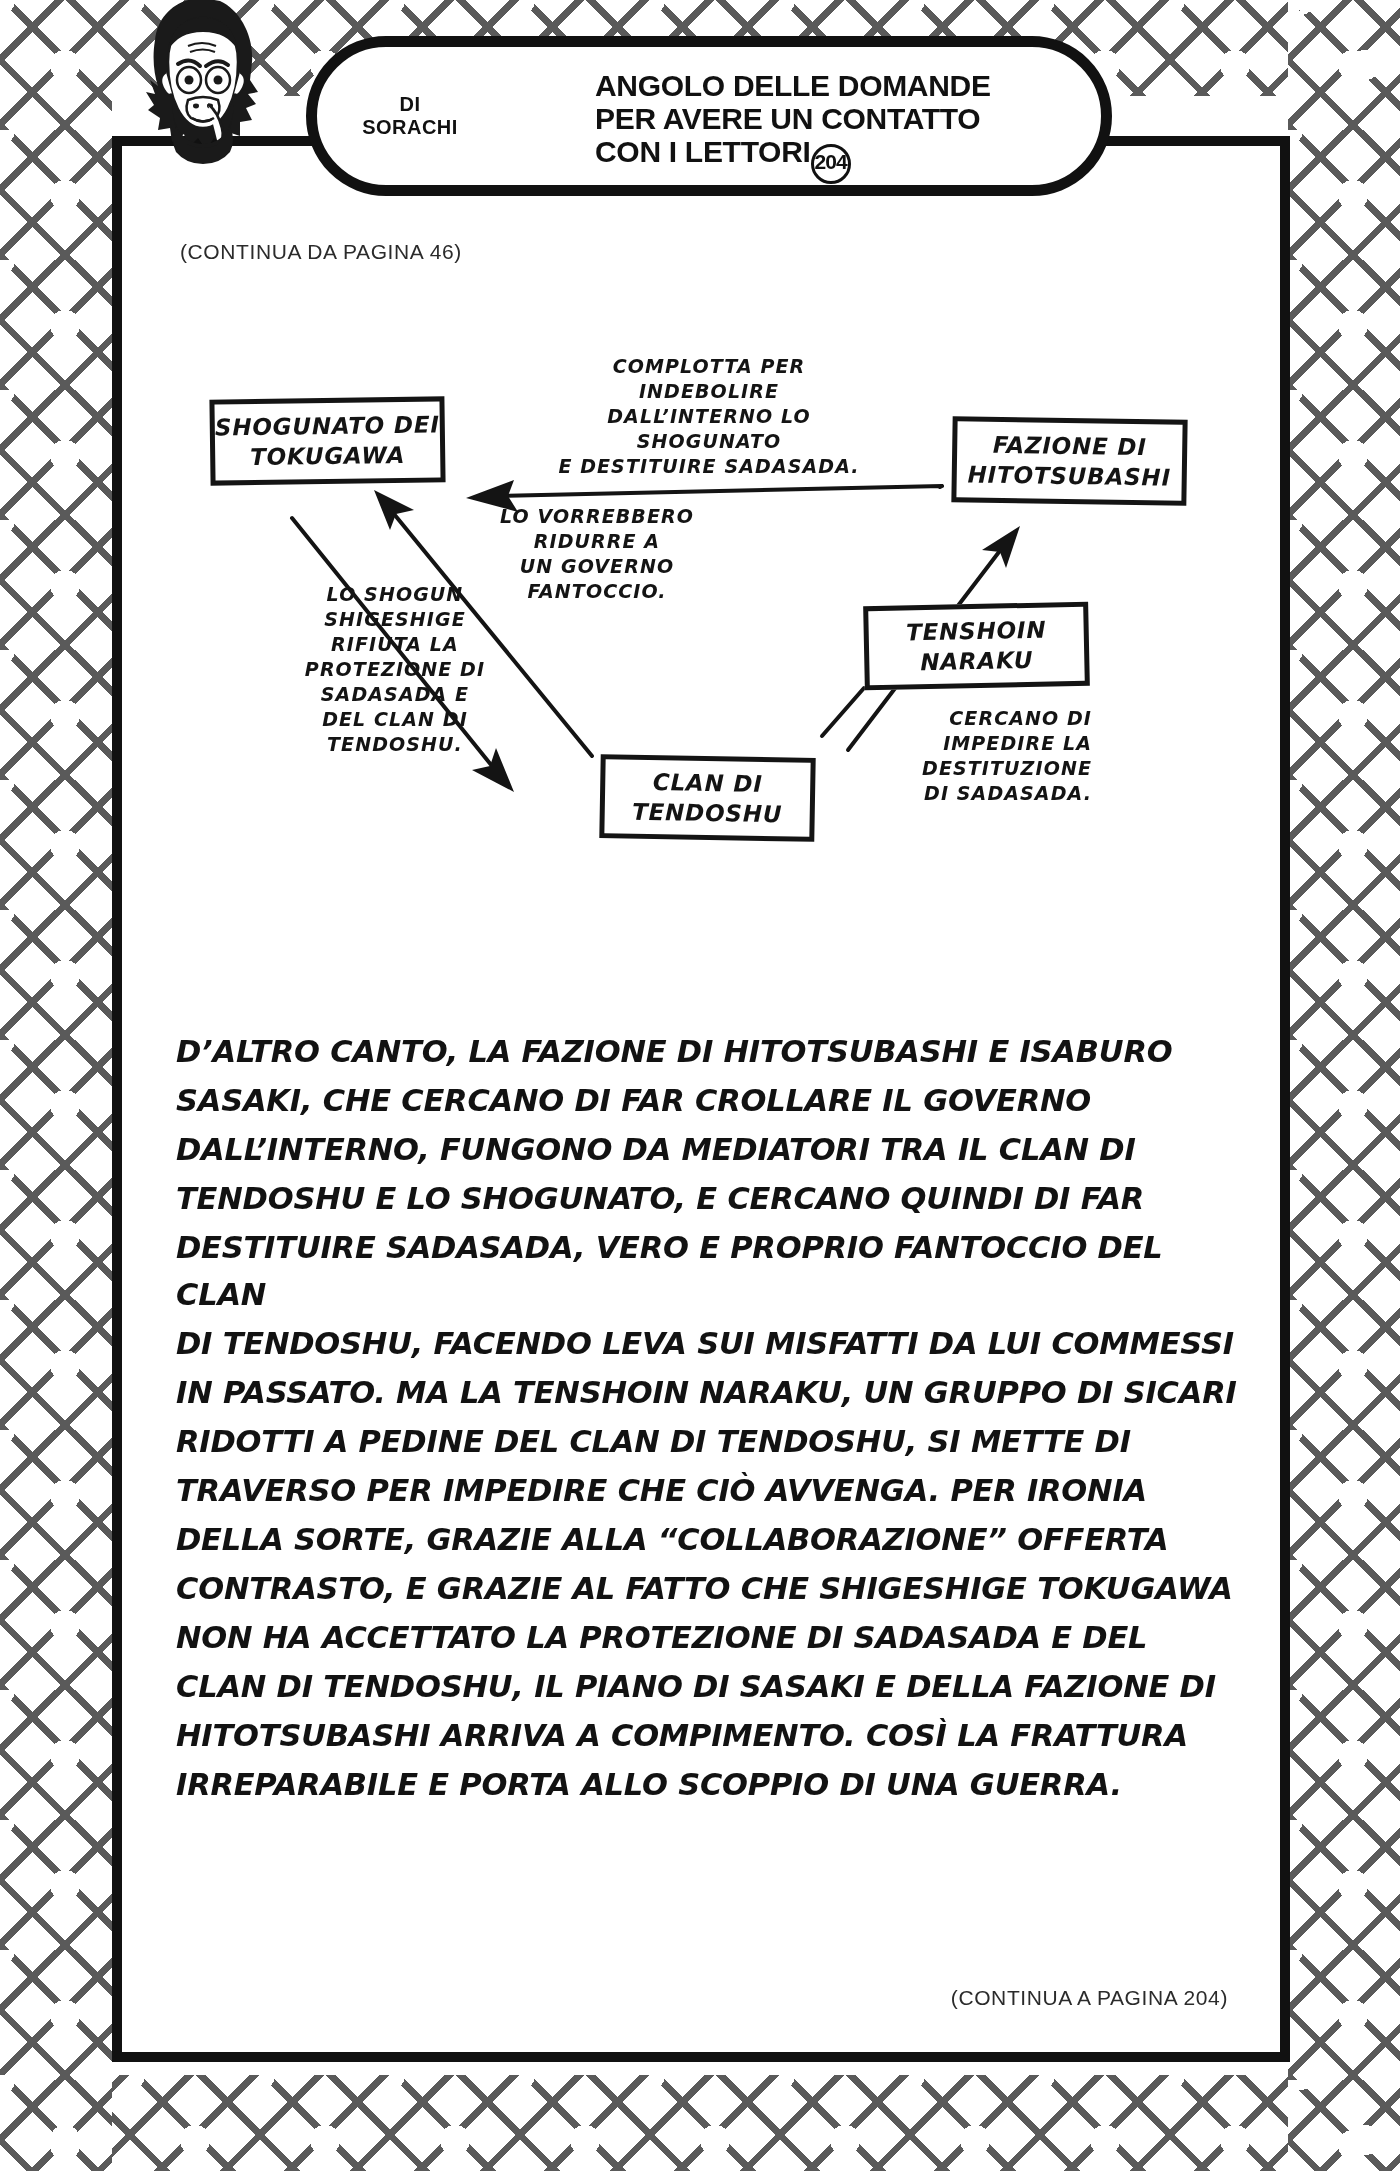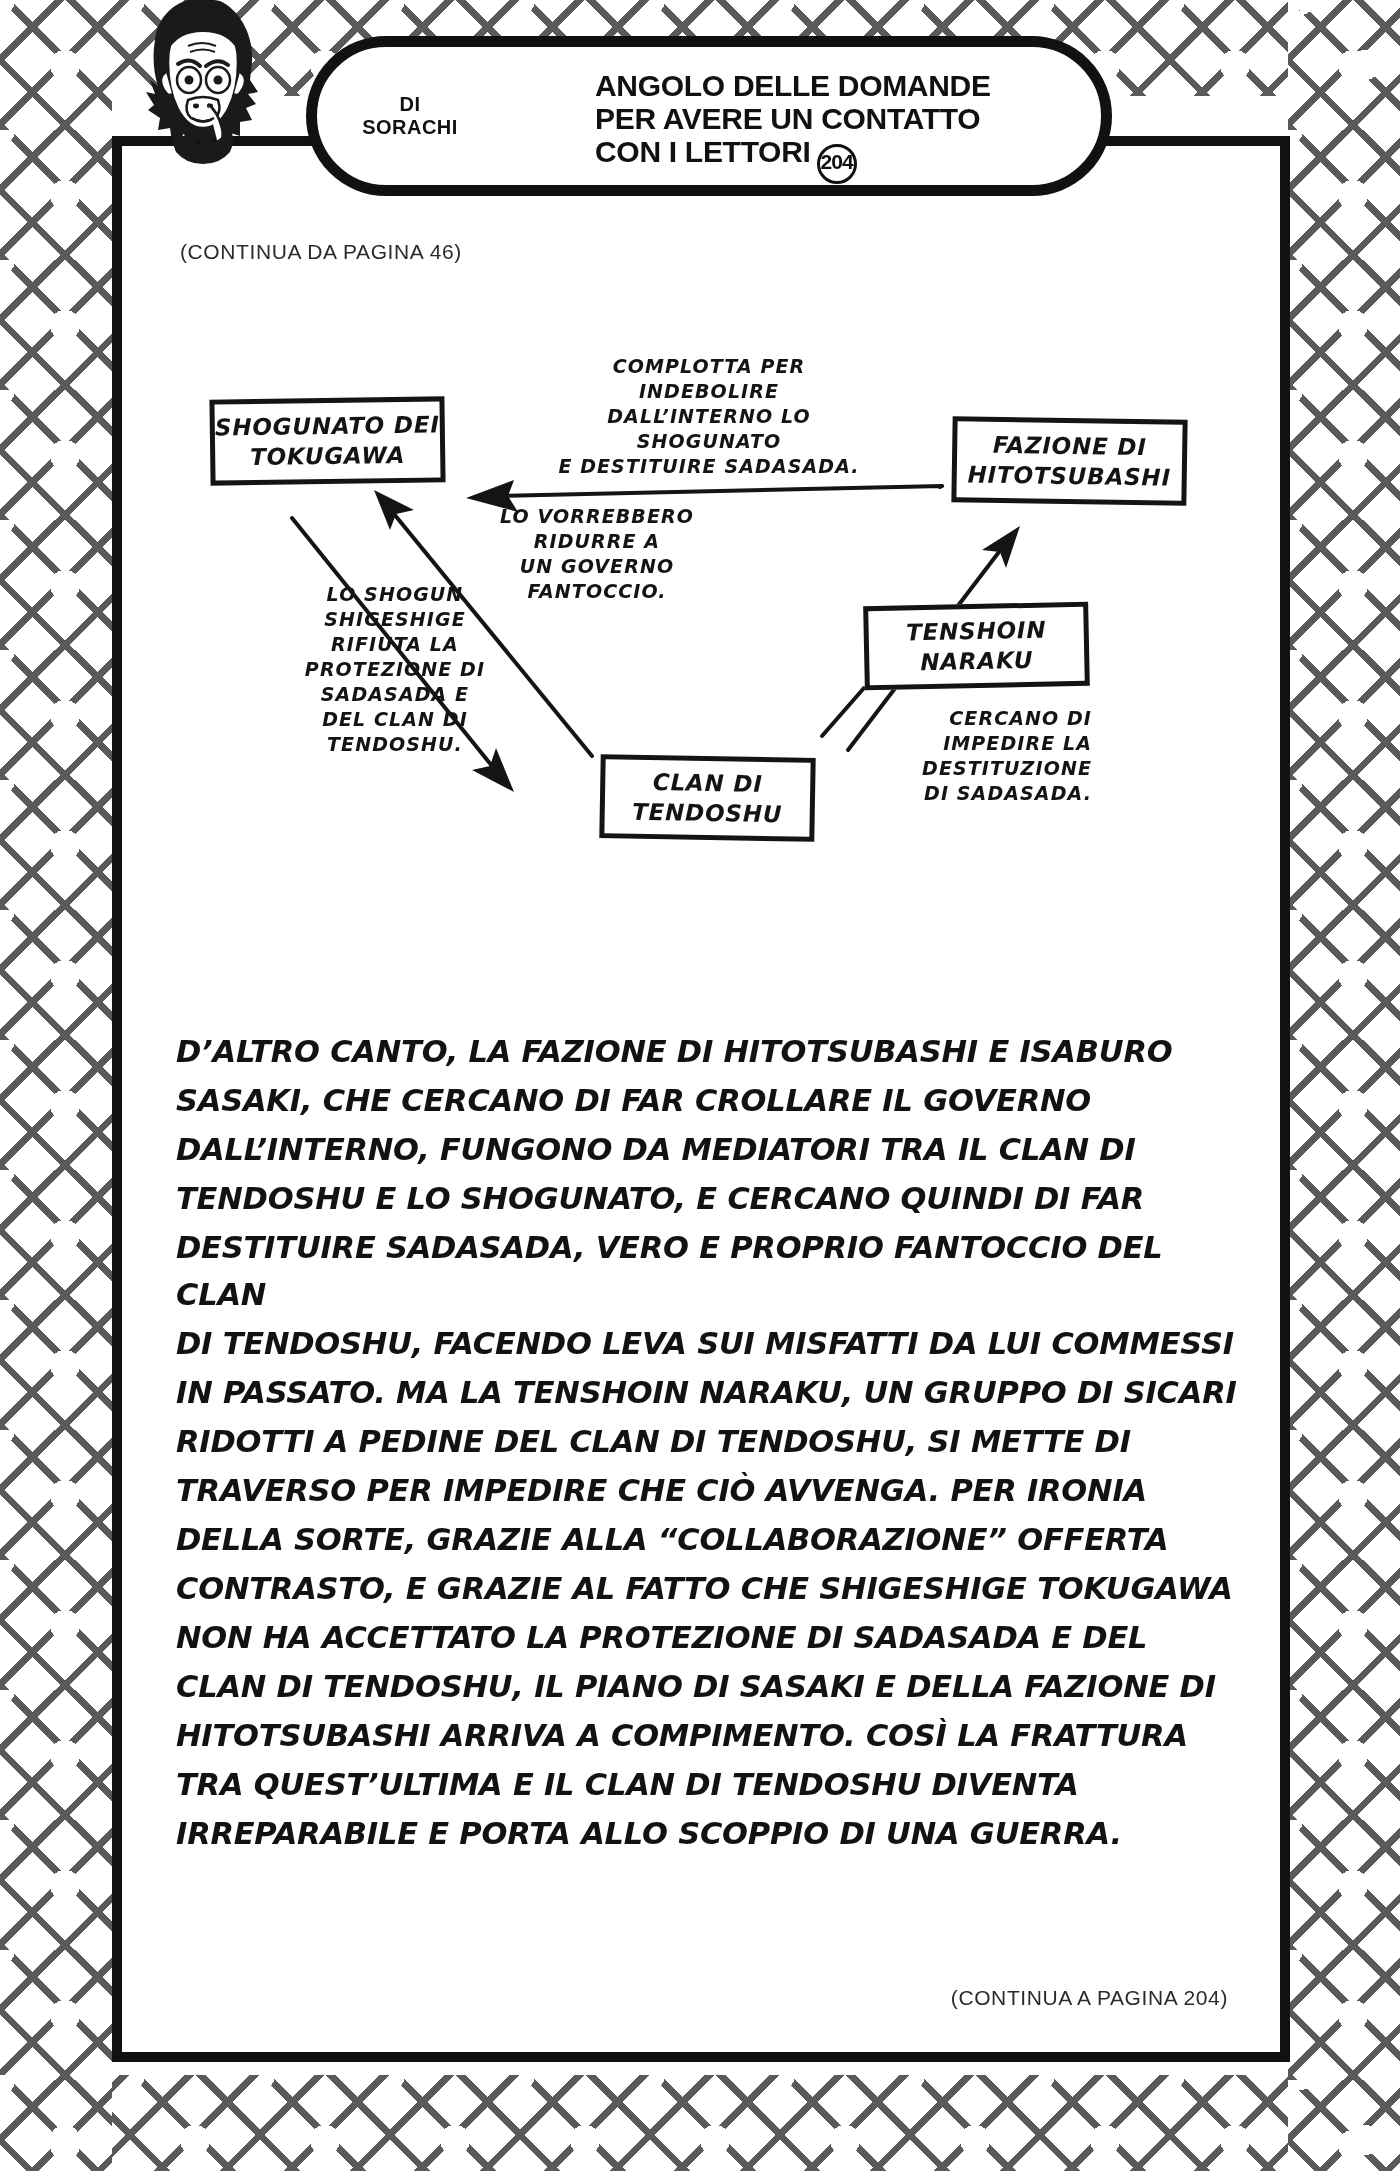--- a/index.html
+++ b/index.html
@@ -78,21 +78,21 @@
   #banner-title{
     position:absolute;left:278px;top:22px;width:510px;
     font-weight:bold;font-size:30px;line-height:33px;
     letter-spacing:-.3px;color:#111;
   }
   #issue-num{
     display:inline-block;
     border:3px solid #111;border-radius:50%;
     width:34px;height:34px;line-height:30px;text-align:center;
     font-size:21px;font-weight:bold;
-    vertical-align:-7px;margin-left:6px;
+    vertical-align:-7px;margin-left:0;
     letter-spacing:-1px;
   }
 
   
   #portrait{
     position:absolute;left:128px;top:-12px;
     width:150px;height:190px;
     z-index:21;
   }
 
@@ -271,21 +271,20 @@
         <p>DESTITUIRE SADASADA, VERO E PROPRIO FANTOCCIO DEL CLAN</p>
         <p>DI TENDOSHU, FACENDO LEVA SUI MISFATTI DA LUI COMMESSI</p>
         <p>IN PASSATO. MA LA TENSHOIN NARAKU, UN GRUPPO DI SICARI</p>
         <p>RIDOTTI A PEDINE DEL CLAN DI TENDOSHU, SI METTE DI</p>
         <p>TRAVERSO PER IMPEDIRE CHE CIÒ AVVENGA. PER IRONIA</p>
         <p>DELLA SORTE, GRAZIE ALLA “COLLABORAZIONE” OFFERTA</p>
         <p>CONTRASTO, E GRAZIE AL FATTO CHE SHIGESHIGE TOKUGAWA</p>
         <p>NON HA ACCETTATO LA PROTEZIONE DI SADASADA E DEL</p>
         <p>CLAN DI TENDOSHU, IL PIANO DI SASAKI E DELLA FAZIONE DI</p>
         <p>HITOTSUBASHI ARRIVA A COMPIMENTO. COSÌ LA FRATTURA</p>
-        <p>TRA QUEST’ULTIMA E IL CLAN DI TENDOSHU DIVENTA</p>
         <p>IRREPARABILE E PORTA ALLO SCOPPIO DI UNA GUERRA.</p>
       </div>
 
     <div id="continua-bottom">(CONTINUA A PAGINA 204)</div>
   </div>
 
   <div id="banner">
     <div id="banner-byline">
       <span>DI</span><br>
       <span>SORACHI</span>

